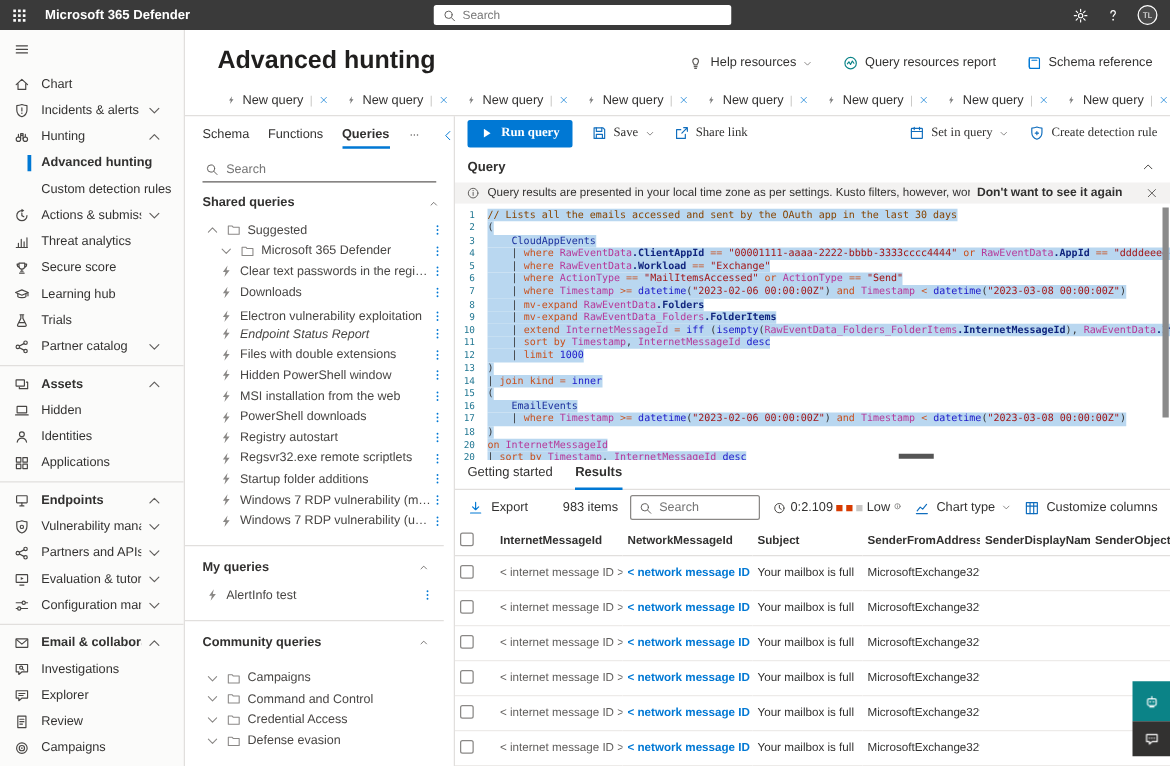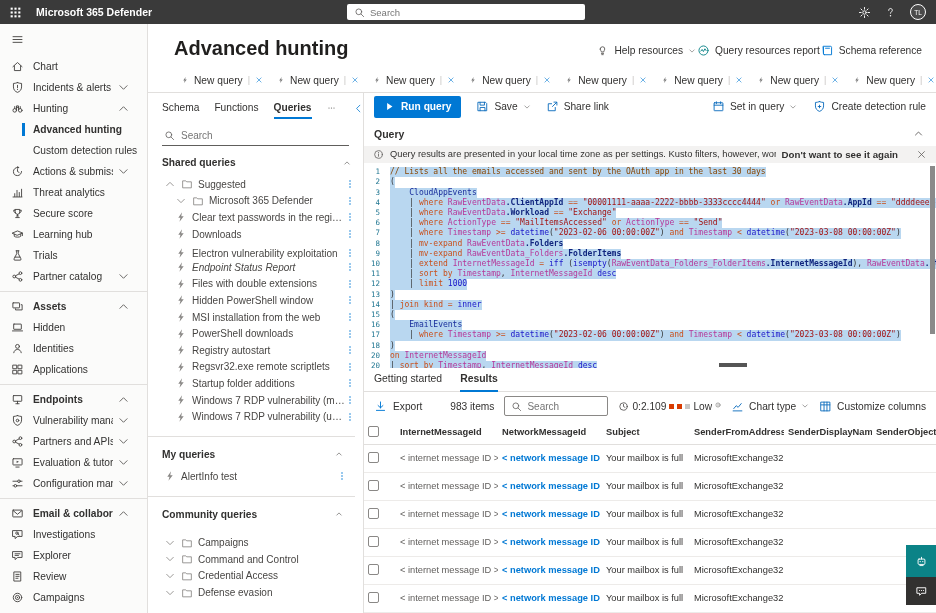--- a/index.html
+++ b/index.html
@@ -29,21 +29,21 @@
   .nav-item .chev { color:#605e5c; margin-left:4px; }
   .nav-item.sub { padding-left:33px; }
   .nav-item.selected .lbl { font-weight:bold; }
   .nav-item.selected::before { content:""; position:absolute; left:22px; top:4px; bottom:4px; width:3px; background:#0078d4; }
   .nav-item.header .lbl { font-weight:bold; }
   .nav-divider { height:1px; background:#e1dfdd; margin:4px 0; }
 
   .main { flex:1; display:flex; flex-direction:column; min-width:0; }
   .page-header { display:flex; align-items:flex-start; padding:13px 14px 0 26px; }
   .page-title { font-size:20px; font-weight:bold; color:#201f1e; }
-  .header-links { margin-left:auto; display:flex; gap:1px; align-items:center; padding-top:7px; font-size:10.2px; white-space:nowrap;text-align:right; }
+  .header-links { margin-left:auto; display:flex; gap:24px; align-items:center; padding-top:7px; font-size:10.2px; white-space:nowrap;text-align:right; }
   .hlink { display:flex; align-items:center; gap:5px; cursor:pointer; }
   .hlink .ic { color:#605e5c; }
   .hlink .ic.teal { color:#0b8387; } .hlink .ic.blue { color:#0078d4; }
   .hlink .chev { color:#605e5c; }
 
   .tabs-row { display:flex; align-items:center; padding-left:26px; border-bottom:1px solid #e1dfdd; margin-top:8px; height:25px; }
   .qtab { display:flex; align-items:center; gap:5px; padding:0 7px; height:100%; font-size:10.2px; position:relative; cursor:pointer; white-space:nowrap; }
   .qtab .ic { color:#7a7a7a; }
   .qtab .sep { color:#c8c6c4; font-size:9px; }
   .qtab .close { color:#0078d4; width:8px; height:8px; cursor:pointer; }
@@ -67,21 +67,21 @@
   .tree { margin-top:5px; }
   .tree.gap { margin-top:12px; }
   .trow { display:flex; align-items:center; height:16.6px; font-size:10px; color:#484644; cursor:pointer; }
   .trow .chev-sm { width:10px; height:10px; color:#605e5c; flex:none; margin-right:3px; }
   .trow .ic { width:12px; height:12px; margin-right:5px; color:#8a8886; }
   .trow .lbl { white-space:nowrap; overflow:hidden; text-overflow:ellipsis; flex:1; }
   .trow .menu { color:#0078d4; width:10px; height:12px; margin-right:2px; cursor:pointer; }
 
   
   .editor { flex:1; min-width:0; display:flex; flex-direction:column; }
-  .cmdbar { display:flex; align-items:center; height:30px; padding:0 10px; gap:15px; }
+  .cmdbar { display:flex; align-items:center; height:30px; padding:0 10px; gap:15px;font-family:Liberation Serif, serif; }
   .runbtn { background:#0078d4; color:#fff; border:none; border-radius:2px; height:22px; padding:0 10px; font-family:inherit; font-size:10.2px; font-weight:bold; display:flex; align-items:center; gap:6px; cursor:pointer; }
   .cmd { display:flex; align-items:center; gap:5px; font-size:10.2px; cursor:pointer; white-space:nowrap; }
   .cmd .ic { color:#106ebe; }
   .cmd .chev { color:#605e5c; }
   .cmdbar-right { margin-left:auto; display:flex; gap:16px; }
   .qsection-head { display:flex; align-items:center; font-weight:bold; font-size:10.5px; padding:7px 12px 6px 10px; }
   .qsection-head .chev { margin-left:auto; color:#484644; cursor:pointer; }
   .banner { background:#f3f2f1; display:flex; align-items:center; height:19px; padding:0 9px; gap:6px; font-size:9.3px; color:#323130; }
   .banner .ic { color:#605e5c; }
   .banner .txt { white-space:nowrap; overflow:hidden; }

